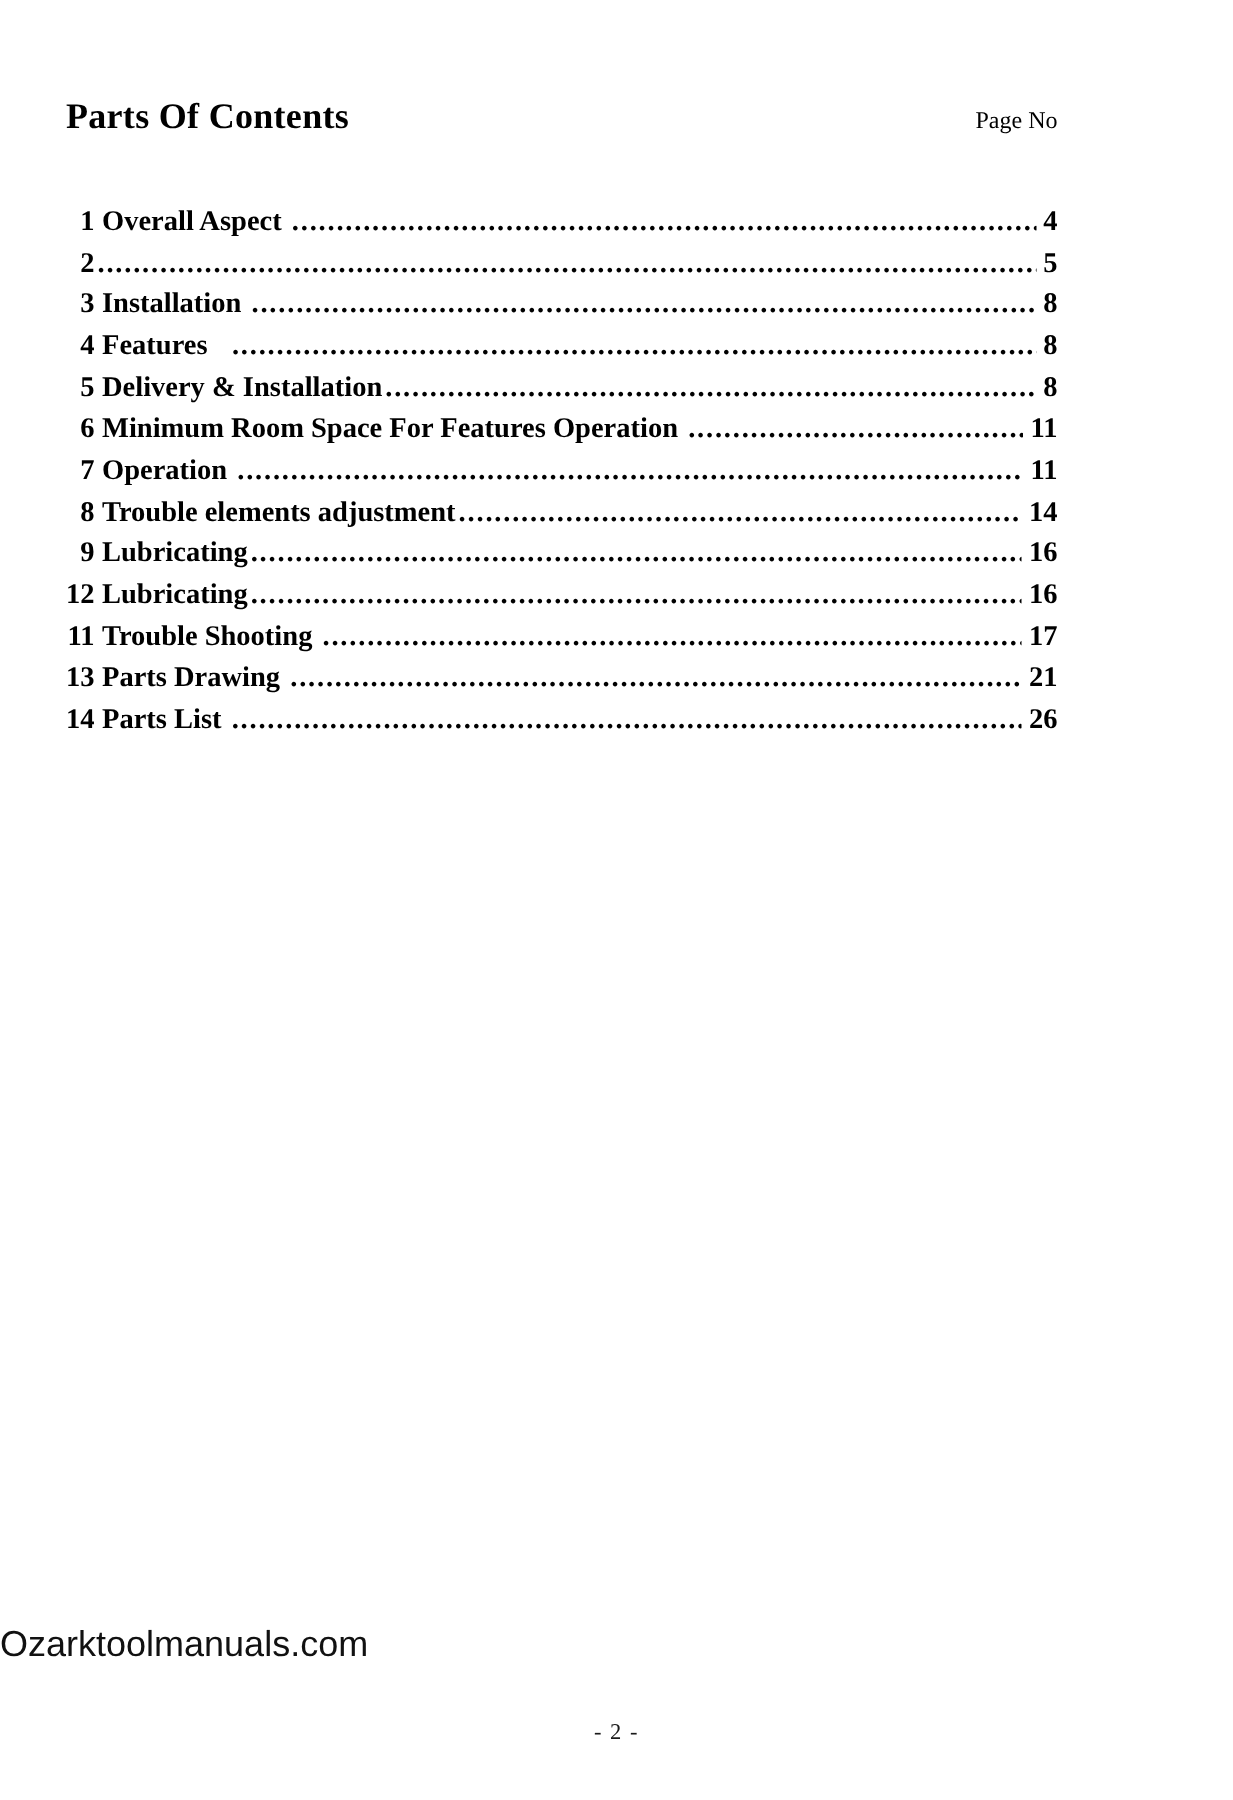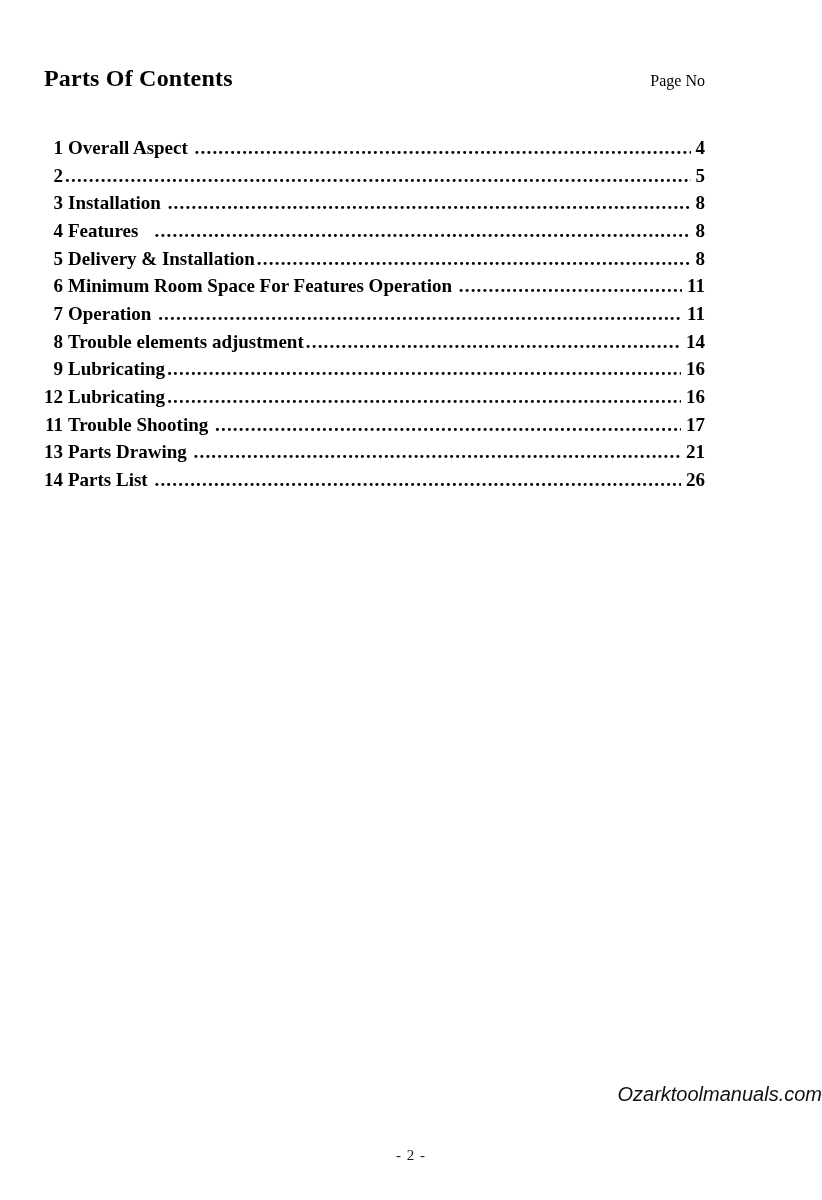--- a/index.html
+++ b/index.html
@@ -68,26 +68,25 @@
   .toc-page {
     flex: 0 0 auto;
     padding-left: 5px;
     text-align: right;
   }
   .watermark {
     position: absolute;
     top: 1083px;
     left: 0;
     width: 100%;
-    text-align: right;
+    text-align: left;
     font-family: "Liberation Sans", "DejaVu Sans", sans-serif;
-    font-size: 20px;
+    font-size: 24px;
     font-weight: 400;
     color: #111111;
-    font-style: italic;
   }
   .footer {
     position: absolute;
     top: 1147px;
     left: 0;
     width: 100%;
     text-align: center;
     font-family: "Liberation Serif", "DejaVu Serif", serif;
     font-size: 15px;
     color: #1a1a1a;

